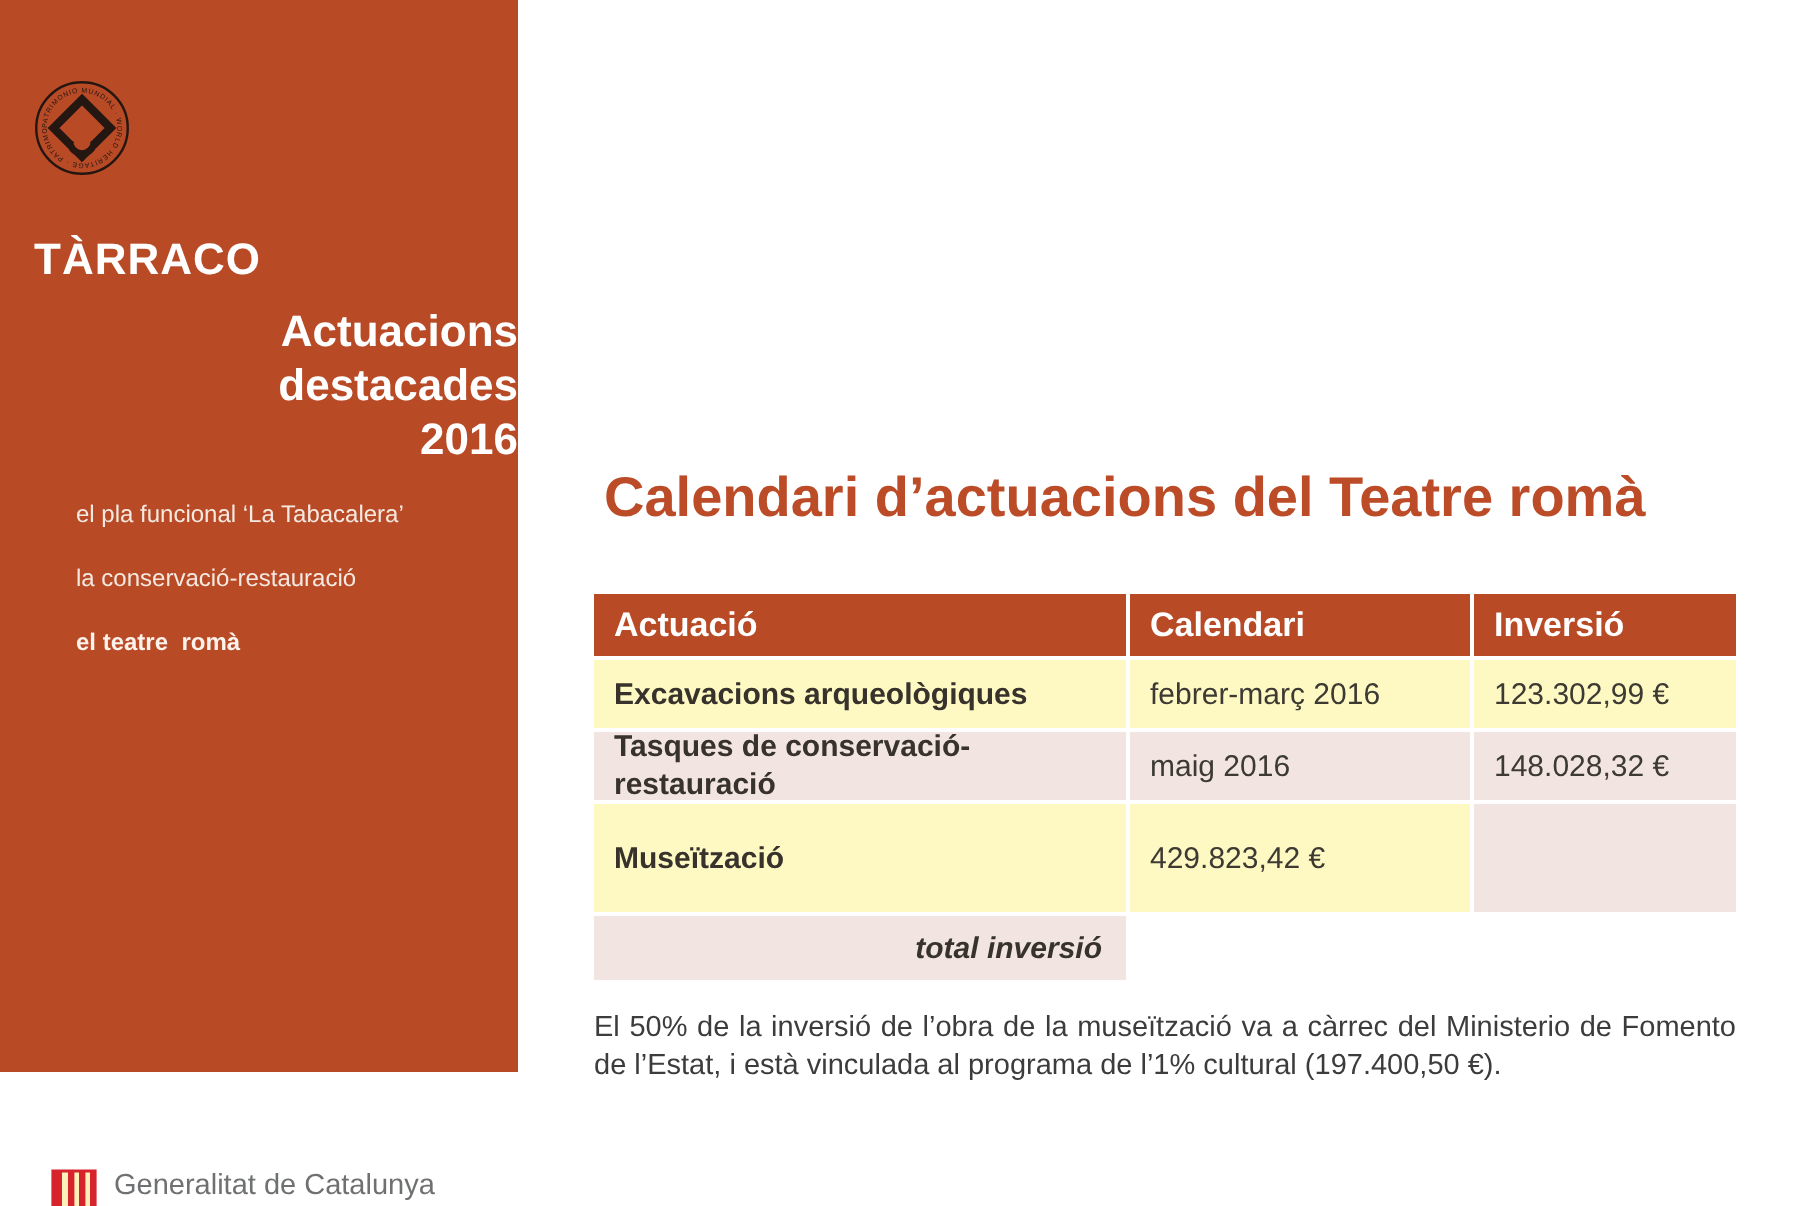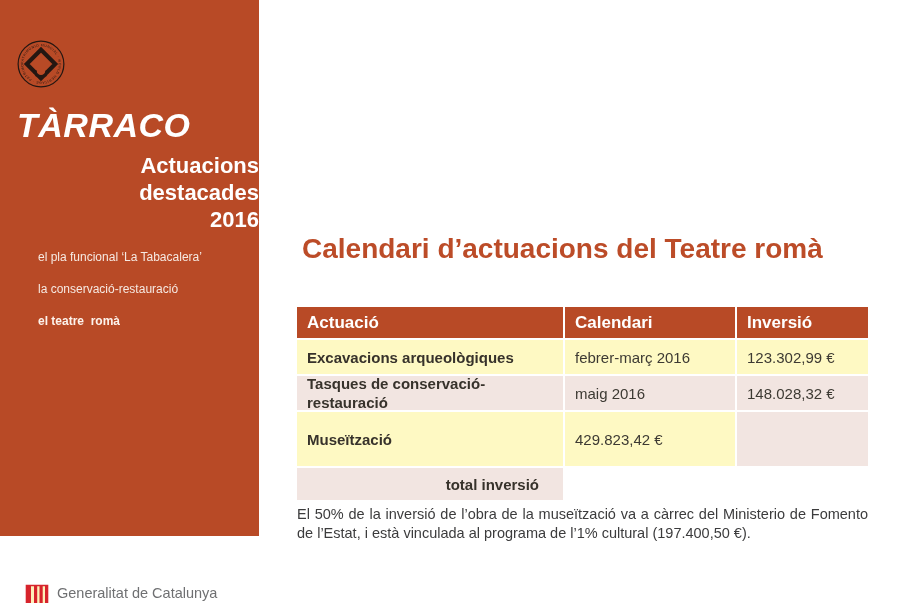--- a/index.html
+++ b/index.html
@@ -3,45 +3,45 @@
 <meta charset="utf-8">
 <style>
   html,body{margin:0;padding:0;background:#ffffff;}
   .slide{
     position:relative;width:906px;height:603px;background:#ffffff;overflow:hidden;
     font-family:"Liberation Sans", sans-serif;
   }
   
   .sidebar{position:absolute;left:0;top:0;width:259px;height:536px;background:#b84a26;}
   .emblem{position:absolute;left:17px;top:40px;width:48px;height:48px;}
-  .sidebar-title{position:absolute;left:17px;top:106px;color:#ffffff;font-weight:bold;
-    font-size:34px;letter-spacing:0.5px;font-style:italic;}
+  .sidebar-title{position:absolute;left:17px;top:117px;color:#ffffff;font-weight:bold;
+    font-size:22px;letter-spacing:0.5px;}
   .sidebar-subtitle{position:absolute;left:17px;top:152px;color:#ffffff;font-weight:bold;
     font-size:22px;line-height:27px;text-align:right;}
   .menu{position:absolute;left:22px;top:250px;width:225px;}
   .menu-item{color:#f6e9e2;font-size:12px;margin-bottom:18px;white-space:pre-wrap;cursor:pointer;margin-left:16px;}
   .menu-item.active{font-weight:bold;color:#fdf3ec;}
   
   .org{position:absolute;left:25px;top:582px;display:flex;align-items:flex-start;}
   .org svg{width:24px;height:33px;margin-top:2px;}
   .org-text{margin-left:8px;line-height:18px;padding-top:2px;}
   .org-line1{font-size:14.5px;color:#6f7072;}
   .org-line2{font-size:15px;color:#111111;font-weight:bold;}
   
   .heading{position:absolute;left:302px;top:233px;font-size:28px;font-weight:bold;color:#bc4c28;}
   .cal-table{
-    position:absolute;left:297px;top:307px;width:555px;
+    position:absolute;left:297px;top:297px;width:555px;
     display:grid;grid-template-columns:266px 170px 131px;grid-template-rows:31px 34px 34px 54px 32px;
     gap:2px;background:#ffffff;
   }
   .th{background:#b84a26;color:#ffffff;font-weight:bold;font-size:17px;
     display:flex;align-items:center;padding:0 10px;}
   .td{font-size:15px;color:#3d3a33;display:flex;align-items:center;padding:0 10px;line-height:19px;}
   .td.bold{font-weight:bold;color:#37322b;}
-  .td.right{justify-content:flex-end;padding-right:24px;}
+  .td.right{justify-content:flex-end;padding-right:12px;font-style:italic;}
   .rowA{background:#fef9c3;}
   .rowB{background:#f2e5e1;}
   .footnote{position:absolute;left:297px;top:505px;width:571px;font-size:14.5px;color:#3c3c3d;
     line-height:19px;text-align:justify;}
 </style>
 </head>
 <body>
 
 <div class="slide">
 

